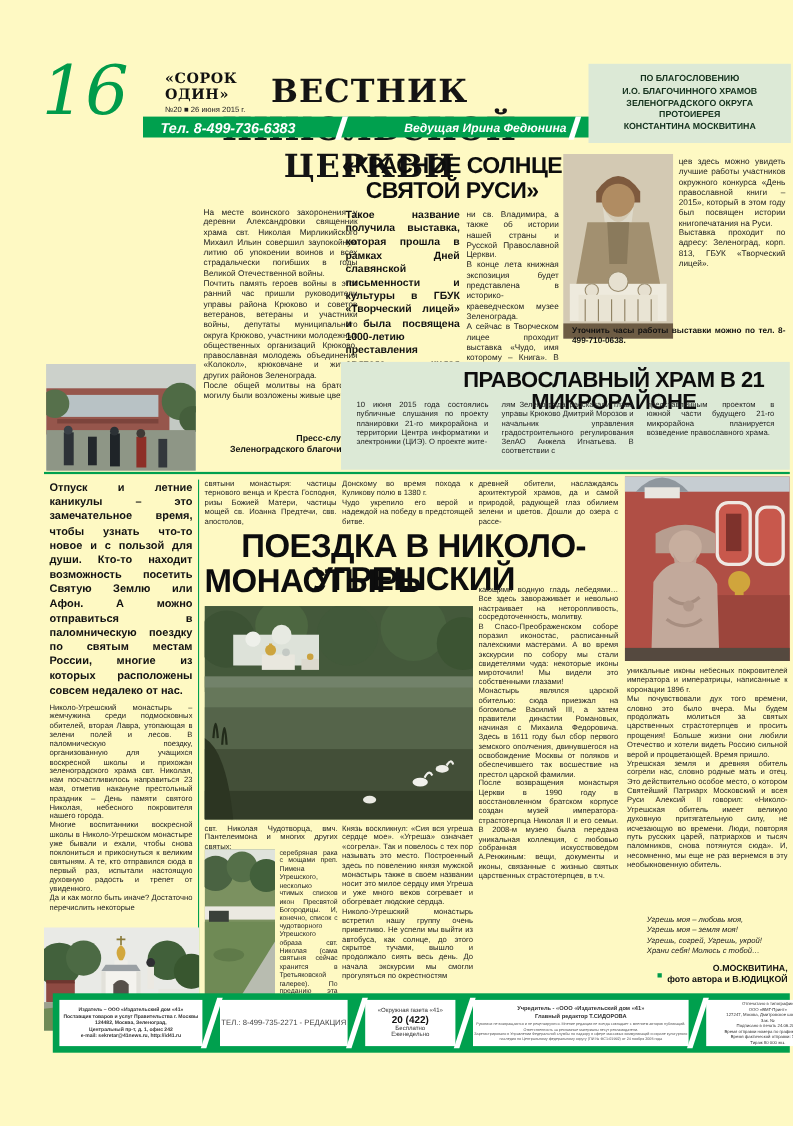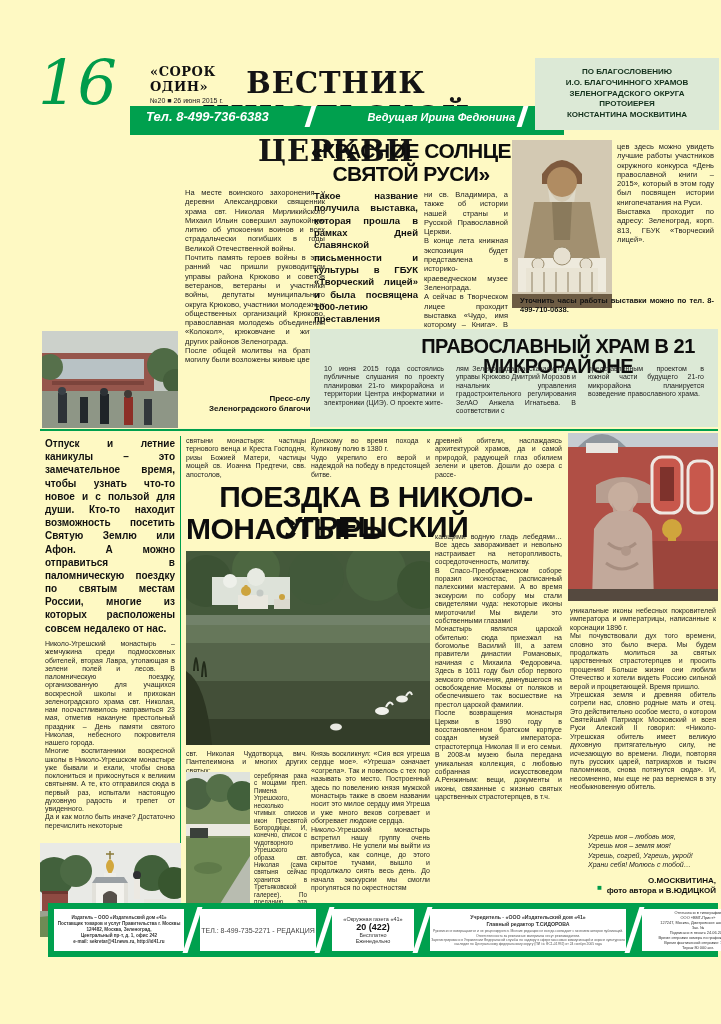--- a/index.html
+++ b/index.html
@@ -29,21 +29,21 @@
 
   <div class="abs green serif" style="left:38px;top:52px;font-size:62px;font-style:italic;line-height:1;">16</div>
 
   <div class="abs" style="left:150px;top:64px;width:120px;">
     <div class="serif" style="font-size:13px;font-weight:bold;letter-spacing:0.5px;color:#111;">«СОРОК ОДИН»</div>
     <div style="font-size:7px;color:#222;margin-top:3px;">№20 ■ 26 июня 2015 г.</div>
   </div>
 
   <div class="abs serif" style="left:140px;top:66px;width:392px;text-align:center;font-size:29px;font-weight:bold;letter-spacing:1px;color:#141414;">ВЕСТНИК НИКОЛЬСКОЙ ЦЕРКВИ</div>
 
-  <div class="abs greenbg" style="left:130px;top:106px;width:402px;height:29px;padding-left:32px;">
+  <div class="abs greenbg" style="left:130px;top:106px;width:402px;height:19px;padding-left:32px;">
     <div class="abs" style="left:16px;top:3px;font-size:13px;font-weight:bold;font-style:italic;color:#fff;">Тел. 8-499-736-6383</div>
     <div class="abs" style="left:200px;top:5px;width:185px;text-align:right;font-size:11px;font-weight:bold;font-style:italic;color:#fff;">Ведущая Ирина Федюнина</div>
     <div class="slash" style="left:178px;top:0;height:21px;"></div>
     <div class="slash" style="left:390px;top:0;height:21px;"></div>
   </div>
 
   <div class="abs lightgreenbg preline" style="left:535px;top:58px;width:184px;height:72px;display:flex;align-items:center;justify-content:center;text-align:center;font-size:8px;font-weight:bold;color:#13301c;line-height:1.35;">ПО БЛАГОСЛОВЕНИЮ
 И.О. БЛАГОЧИННОГО ХРАМОВ
 ЗЕЛЕНОГРАДСКОГО ОКРУГА
 ПРОТОИЕРЕЯ

